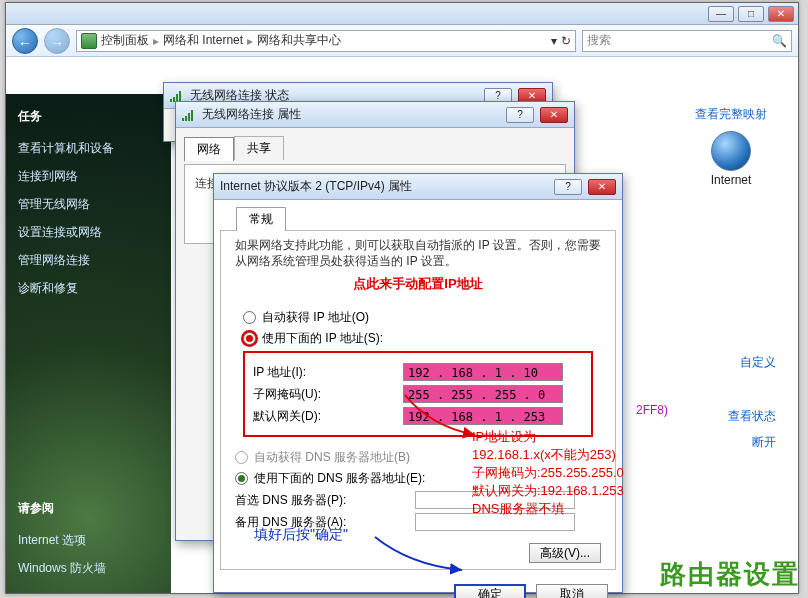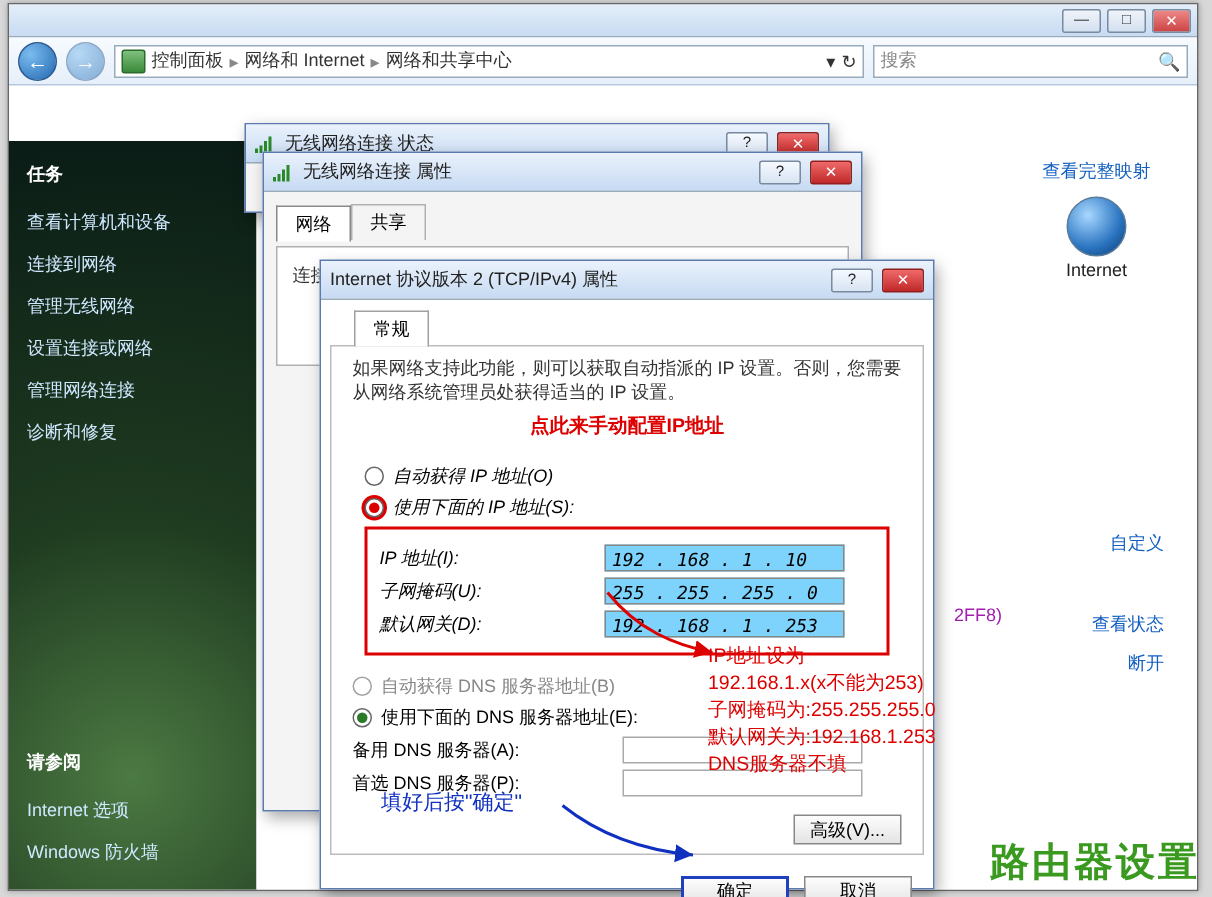--- a/index.html
+++ b/index.html
@@ -119,39 +119,38 @@
     border:1px solid #b0b0b0; background:#fff; padding:10px; min-height:80px;
   }
 
   
   .dlg3 .dlg-title { position:relative; }
   .tabbar3 { display:flex; padding:6px 6px 0 22px; }
   .tabbar3 .tab { background:#fff; border-color:#a0a0a0; }
   .group {
     margin:8px 12px; border:1px solid #cfcfcf; padding:10px; position:relative;
     font-size:12px;
-    font-style:italic;
   }
   .group.noframe { border:none; padding:4px 10px; }
   .desc { font-size:12px; color:#333; line-height:16px; margin:6px 14px; }
   .redbold { color:#d00; font-weight:bold; font-size:14px; text-align:center; margin:2px 0 6px; }
   .radio-row { display:flex; align-items:center; gap:6px; margin:4px 0; font-size:12px; }
   .radio {
     width:13px;height:13px;border-radius:50%;border:1px solid #666;background:#fff;display:inline-flex;align-items:center;justify-content:center;
   }
   .radio.sel::after{content:"";width:7px;height:7px;border-radius:50%;background:#2a7a2a;}
   .radio.red { box-shadow:0 0 0 2px #d00; }
   .radio.sel.red::after{background:#d00;}
   .ip-grid {
     border:2px solid #d00; padding:6px 8px; margin-top:4px;
   }
   .ip-grid .row { display:flex; align-items:center; margin:4px 0; }
   .ip-grid .row label{ width:150px; font-size:12px; }
   .ip-input {
-    width:160px; height:18px; border:1px solid #888; background:#7dd3fc;
+    width:160px; height:18px; border:1px solid #888; background:#ec4899;
     font-family:monospace; font-size:12px; line-height:18px; padding:0 4px;
   }
   .dns-block { margin:8px 14px; font-size:12px; }
   .dns-block .row{display:flex;align-items:center;margin:4px 0;}
   .dns-block .row label{width:180px;}
   .dns-input { width:160px;height:18px;border:1px solid #aaa;background:#fff; }
   .btnrow { display:flex; gap:10px; justify-content:flex-end; padding:8px 14px; }
   .btn {
     min-width:72px; height:20px; border:1px solid #888; background:linear-gradient(#fdfdfd,#e4e4e4);
     font-size:12px; display:flex;align-items:center;justify-content:center;
@@ -321,25 +320,25 @@
     <div class="dns-block">
       <div class="radio-row">
         <span class="radio" style="opacity:.6"></span>
         <span style="color:#888">自动获得 DNS 服务器地址(B)</span>
       </div>
       <div class="radio-row">
         <span class="radio sel"></span>
         <span>使用下面的 DNS 服务器地址(E):</span>
       </div>
       <div class="row">
+        <label>首选 DNS 服务器(P):</label>
+        <div class="dns-input"></div>
+      </div>
+      <div class="row">
         <label>备用 DNS 服务器(A):</label>
-        <div class="dns-input"></div>
-      </div>
-      <div class="row">
-        <label>首选 DNS 服务器(P):</label>
         <div class="dns-input"></div>
       </div>
     </div>
 
     <div class="adv-row">
       <div class="btn">高级(V)...</div>
     </div>
   </div>
   <div class="btnrow">
     <div class="btn primary">确定</div>

